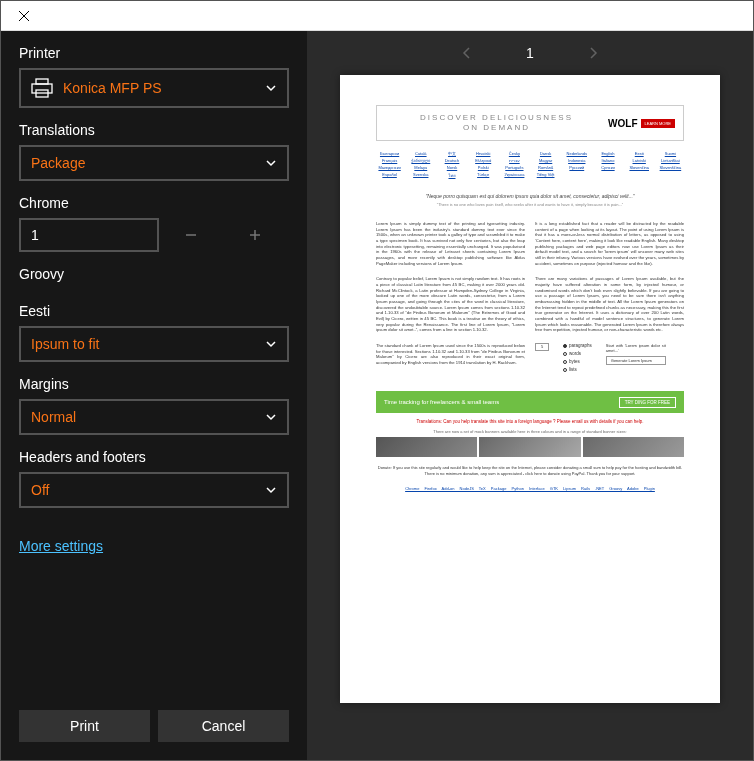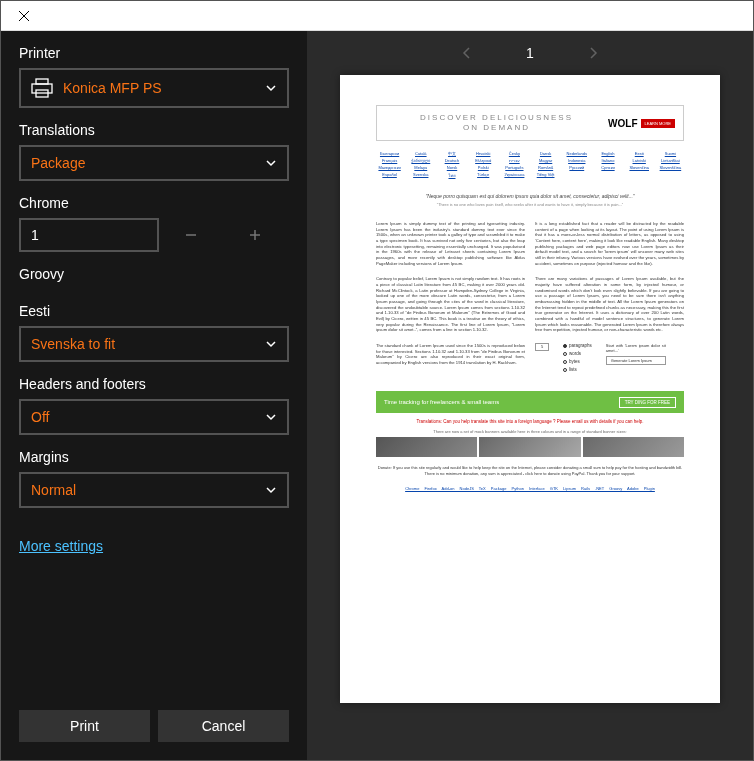--- a/index.html
+++ b/index.html
@@ -114,41 +114,41 @@
       </div>
     </div>
 
     <div class="field-group">
       <label class="field-label">Groovy</label>
     </div>
 
     <div class="field-group">
       <label class="field-label">Eesti</label>
       <div class="select-box">
-        <span>Svenska to fit</span>
+        <span>Ipsum to fit</span>
+        <svg class="chevron" viewBox="0 0 12 12">
+            <path d="M2 4 L6 8 L10 4" stroke="#fff" stroke-width="1.5" fill="none"></path>
+          </svg>
+      </div>
+    </div>
+
+    <div class="field-group">
+      <label class="field-label">Margins</label>
+      <div class="select-box">
+        <span>Normal</span>
         <svg class="chevron" viewBox="0 0 12 12">
             <path d="M2 4 L6 8 L10 4" stroke="#fff" stroke-width="1.5" fill="none"></path>
           </svg>
       </div>
     </div>
 
     <div class="field-group">
       <label class="field-label">Headers and footers</label>
       <div class="select-box">
         <span>Off</span>
-        <svg class="chevron" viewBox="0 0 12 12">
-            <path d="M2 4 L6 8 L10 4" stroke="#fff" stroke-width="1.5" fill="none"></path>
-          </svg>
-      </div>
-    </div>
-
-    <div class="field-group">
-      <label class="field-label">Margins</label>
-      <div class="select-box">
-        <span>Normal</span>
         <svg class="chevron" viewBox="0 0 12 12">
             <path d="M2 4 L6 8 L10 4" stroke="#fff" stroke-width="1.5" fill="none"></path>
           </svg>
       </div>
     </div>
 
     <a class="more-settings">More settings</a>
 
     <div class="button-row">
       <button class="action-btn">Print</button>

